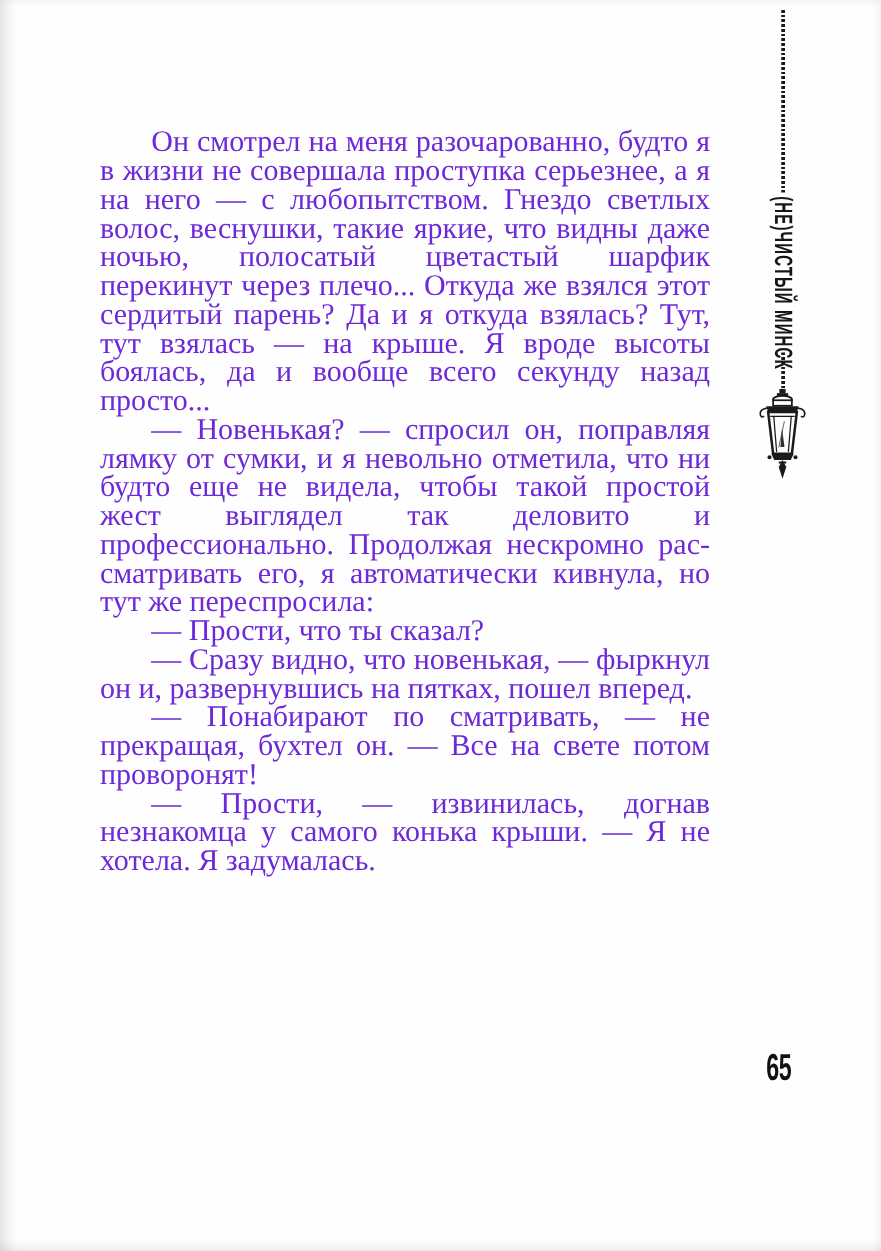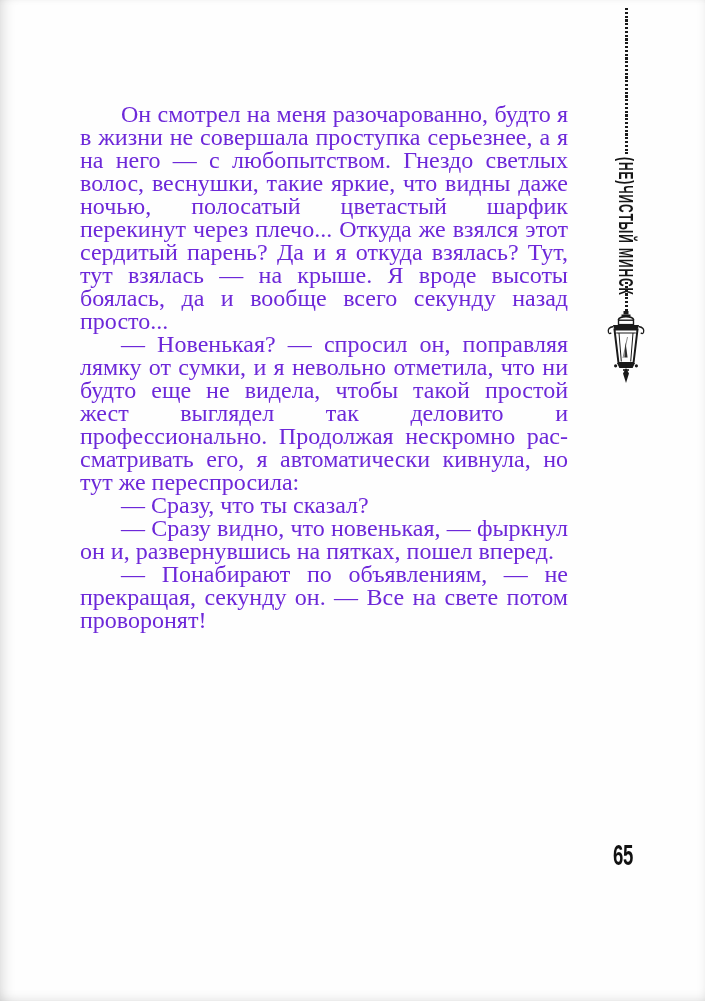--- a/index.html
+++ b/index.html
@@ -81,23 +81,24 @@
   }
 </style>
 </head>
 <body>
 
 <div class="page">
 
   <div class="text-block">
       <p class="para">Он смотрел на меня разочарованно, будто я в жиз­ни не совершала проступка серьезнее, а я на него — с любопытством. Гнездо светлых волос, веснушки, такие яркие, что видны даже ночью, полосатый цве­тастый шарфик перекинут через плечо... Откуда же взялся этот сердитый парень? Да и я откуда взялась? Тут, тут взялась — на крыше. Я вроде высоты боялась, да и вообще всего секунду назад просто...</p>
       <p class="para">— Новенькая? — спросил он, поправляя лямку от сумки, и я невольно отметила, что ни будто еще не ви­дела, чтобы такой простой жест выглядел так дело­вито и профессионально. Продолжая нескромно рас­сматривать его, я автоматически кивнула, но тут же переспросила:</p>
-      <p class="para">— Сразу, что ты сказал?</p>
+      <p class="para">— Прости, что ты сказал?</p>
       <p class="para">— Сразу видно, что новенькая, — фыркнул он и, развернувшись на пятках, пошел вперед.</p>
-      <p class="para">— Понабирают по объявлениям, — не прекращая, секунду он. — Все на свете потом проворонят!</p>
+      <p class="para">— Понабирают по сматривать, — не прекращая, бухтел он. — Все на свете потом проворонят!</p>
+      <p class="para">— Прости, — извинилась, догнав незнакомца у са­мого конька крыши. — Я не хотела. Я задумалась.</p>
     </div>
 
   <div class="dotline top"></div>
 
   <div class="v-title">(НЕ)ЧИСТЫЙ МИНСК</div>
 
   <div class="dotline chain"></div>
 
   <svg class="lantern" viewBox="0 0 44 84" xmlns="http://www.w3.org/2000/svg">
 

